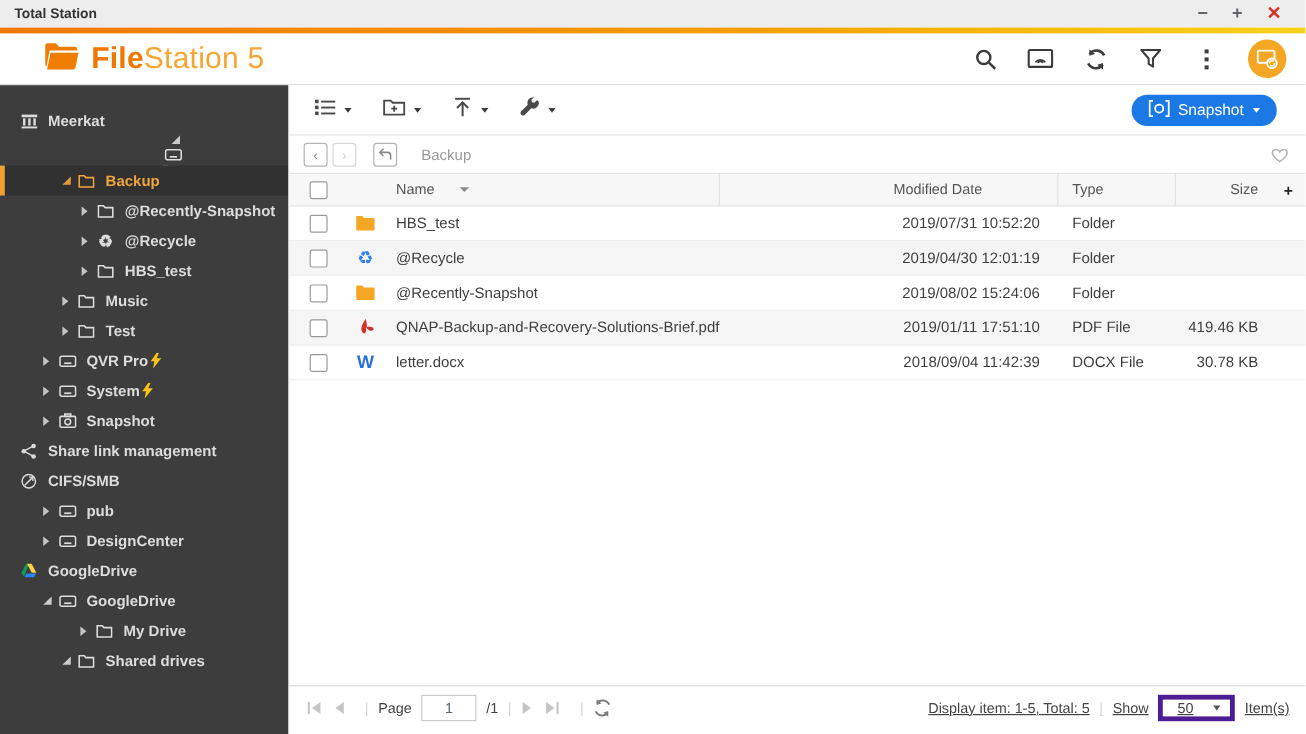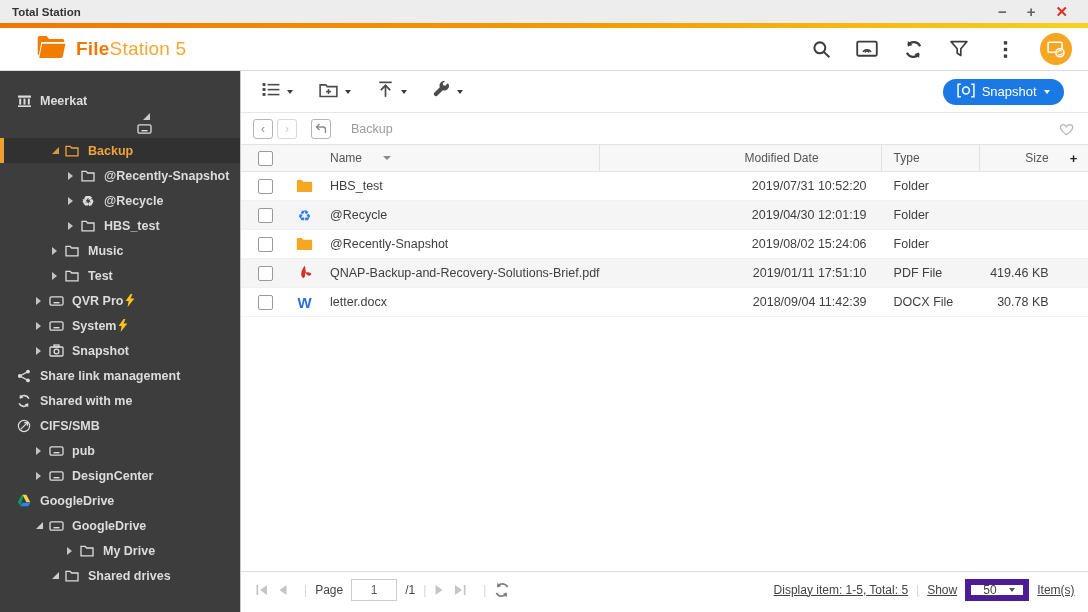--- a/index.html
+++ b/index.html
@@ -13,21 +13,21 @@
   .winctrl { margin-left:auto; display:flex; align-items:center; gap:20px; padding-right:8px; }
   .winctrl span { font-size:15px; font-weight:bold; color:#5f6368; cursor:default; line-height:1; }
   .winctrl .close { color:#d93025; }
 
   .brand-strip { height:5px; background:linear-gradient(90deg,#f07800 0%,#f39c00 55%,#f7d21e 100%); }
 
   
   .header { height:43px; background:#fff; display:flex; align-items:center;
     padding-left:36px; border-bottom:1px solid #dcdcdc; }
   .logo { display:flex; align-items:center; gap:10px; }
-  .logo-txt { font-size:19px; letter-spacing:0.2px; }
+  .logo-txt { font-size:25px; letter-spacing:0.2px; }
   .logo-txt .b { color:#f07800; font-weight:bold; }
   .logo-txt .r { color:#f5a733; font-weight:normal; }
   .hicons { margin-left:auto; display:flex; align-items:center; gap:24px; padding-right:16px; color:#3c3c3c; }
   .hicon { width:22px; height:22px; display:flex; align-items:center; justify-content:center; cursor:pointer; }
   .hicon svg { display:block; }
   .bgtask { width:32px; height:32px; border-radius:50%; background:#f5a623; display:flex;
     align-items:center; justify-content:center; }
 
   
   .app { display:flex; height:541px; }
@@ -101,21 +101,21 @@
 
   
   .footer { height:36px; border-top:1px solid #dcdcdc; display:flex; align-items:center;
     padding:0 14px; font-size:12px; color:#444; }
   .pgico { display:flex; align-items:center; margin-right:8px; color:#c5c5c5; cursor:default; }
   .pgico.on { color:#7d7d7d; cursor:pointer; }
   .vsep { color:#d5d5d5; margin:0 8px; }
   .page-input { width:46px; height:22px; border:1px solid #ccc; font-size:12px; color:#55646e;
     text-align:center; margin:0 8px; font-family:"Liberation Sans", sans-serif; }
   .foot-right { margin-left:auto; display:flex; align-items:center;text-decoration:underline; }
-  .show-select { width:64px; height:22px; border:6px solid #4c1d95; display:flex; align-items:center;
+  .show-select { width:64px; height:22px; border:4px solid #4c1d95; display:flex; align-items:center;
     margin:0 8px; padding:0 8px 0 12px; cursor:pointer; background:#fff; }
   .show-select .val { flex:1; }
   .show-select .caret { border-top-color:#555; }
 </style>
 </head>
 <body>
 
 <div class="titlebar">
   <span class="wtitle">Total Station</span>
   <div class="winctrl">
@@ -326,31 +326,20 @@
             <circle cx="2.8" cy="7" r="1.9"></circle>
             <circle cx="11" cy="11.4" r="1.9"></circle>
             <line x1="2.8" y1="7" x2="11" y2="2.6" stroke="currentColor" stroke-width="1.2"></line>
             <line x1="2.8" y1="7" x2="11" y2="11.4" stroke="currentColor" stroke-width="1.2"></line>
           </svg>
         </span>
         <span class="tree-label">Share link management</span>
       </div>
       <div class="tree-item" style="padding-left: 16px;">
         <span class="tree-icon">
-          <svg width="14" height="14" viewBox="0 0 16 16" fill="none" stroke="currentColor" stroke-width="1.8">
-            <path d="M13.6 5.2 A6 6 0 0 0 3.4 4.2"></path>
-            <polygon points="3.2,0.8 3.2,5.4 7.2,4.2" fill="currentColor" stroke="none"></polygon>
-            <path d="M2.4 10.8 A6 6 0 0 0 12.6 11.8"></path>
-            <polygon points="12.8,15.2 12.8,10.6 8.8,11.8" fill="currentColor" stroke="none"></polygon>
-          </svg>
-        </span>
-        <span class="tree-label">Shared with me</span>
-      </div>
-      <div class="tree-item" style="padding-left: 16px;">
-        <span class="tree-icon">
           <svg width="14" height="14" viewBox="0 0 14 14" fill="none" stroke="currentColor" stroke-width="1.2">
             <circle cx="7" cy="7" r="5.6"></circle>
             <line x1="3.6" y1="10.4" x2="10.4" y2="3.6"></line>
             <polyline points="7.2,3.6 10.4,3.6 10.4,6.8"></polyline>
           </svg>
         </span>
         <span class="tree-label">CIFS/SMB</span>
       </div>
       <div class="tree-item" style="padding-left: 36px;">
         <span class="tree-arrow">

